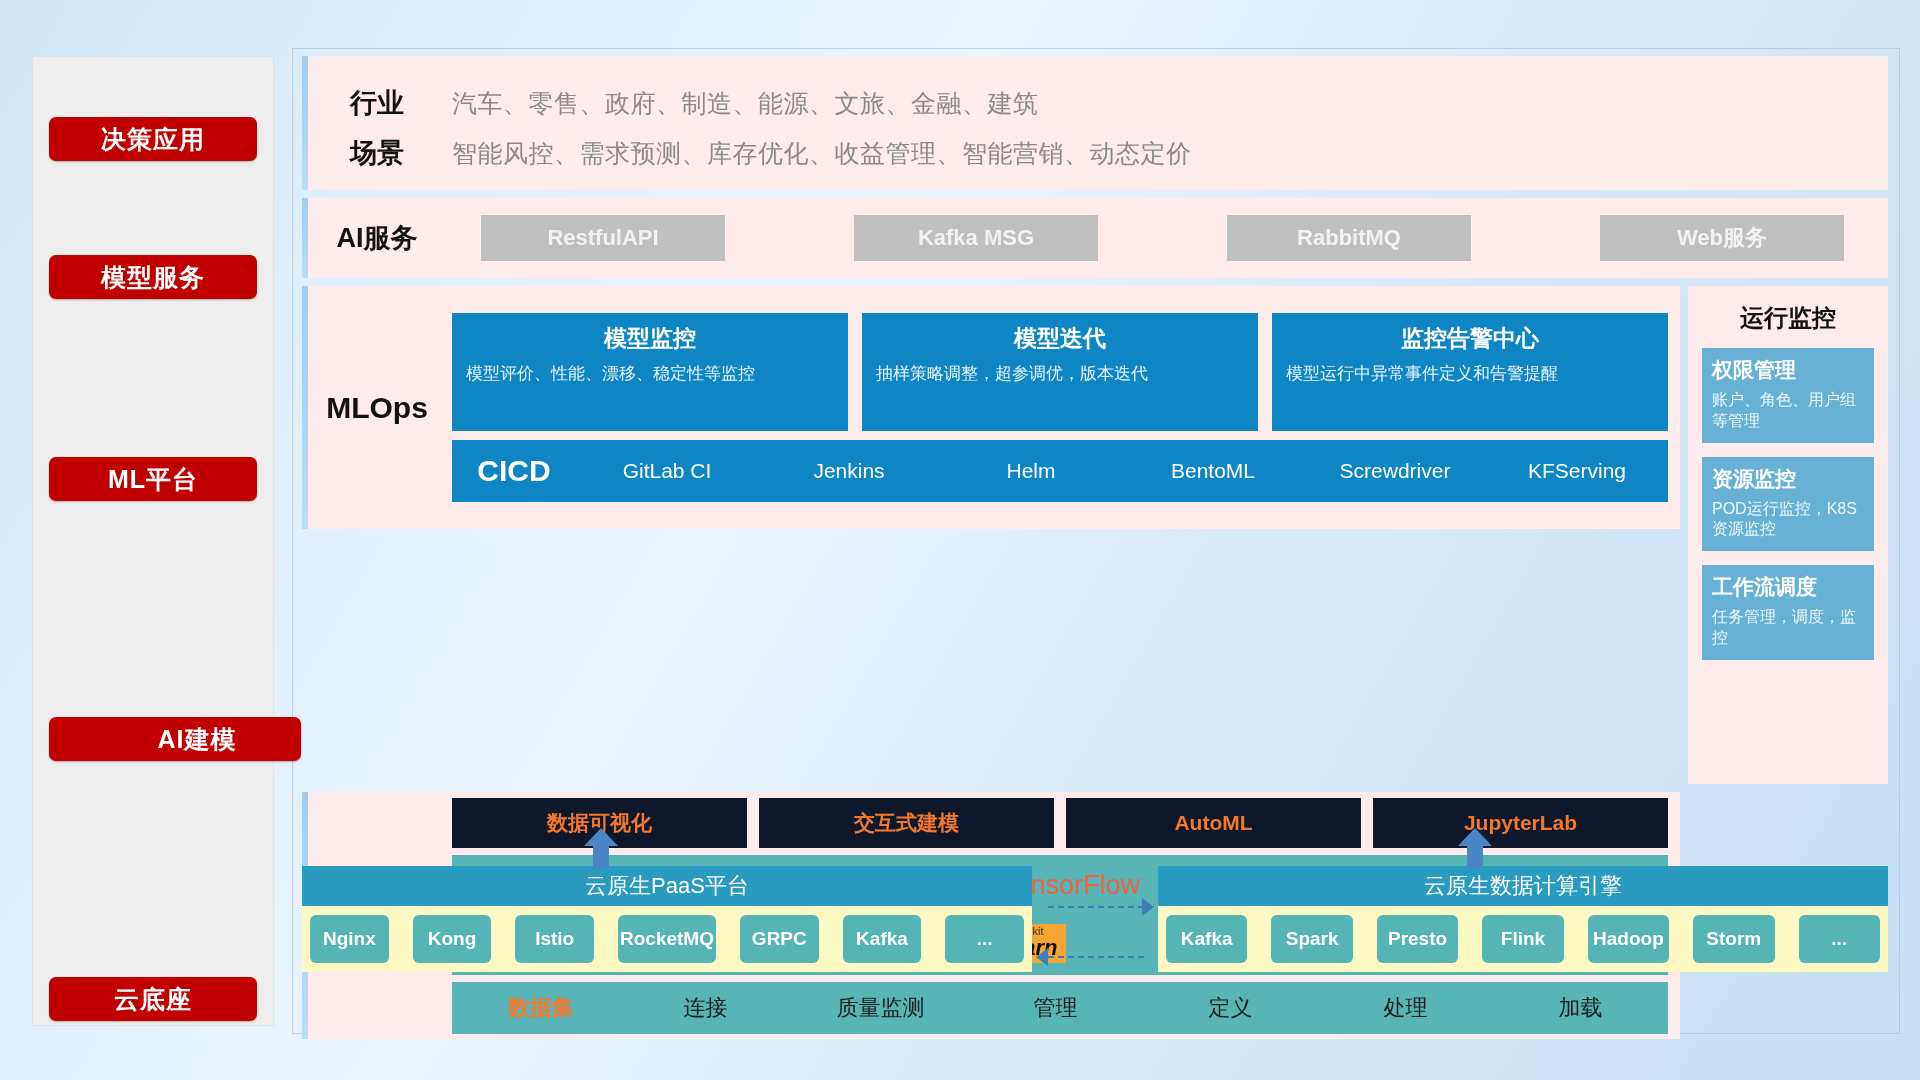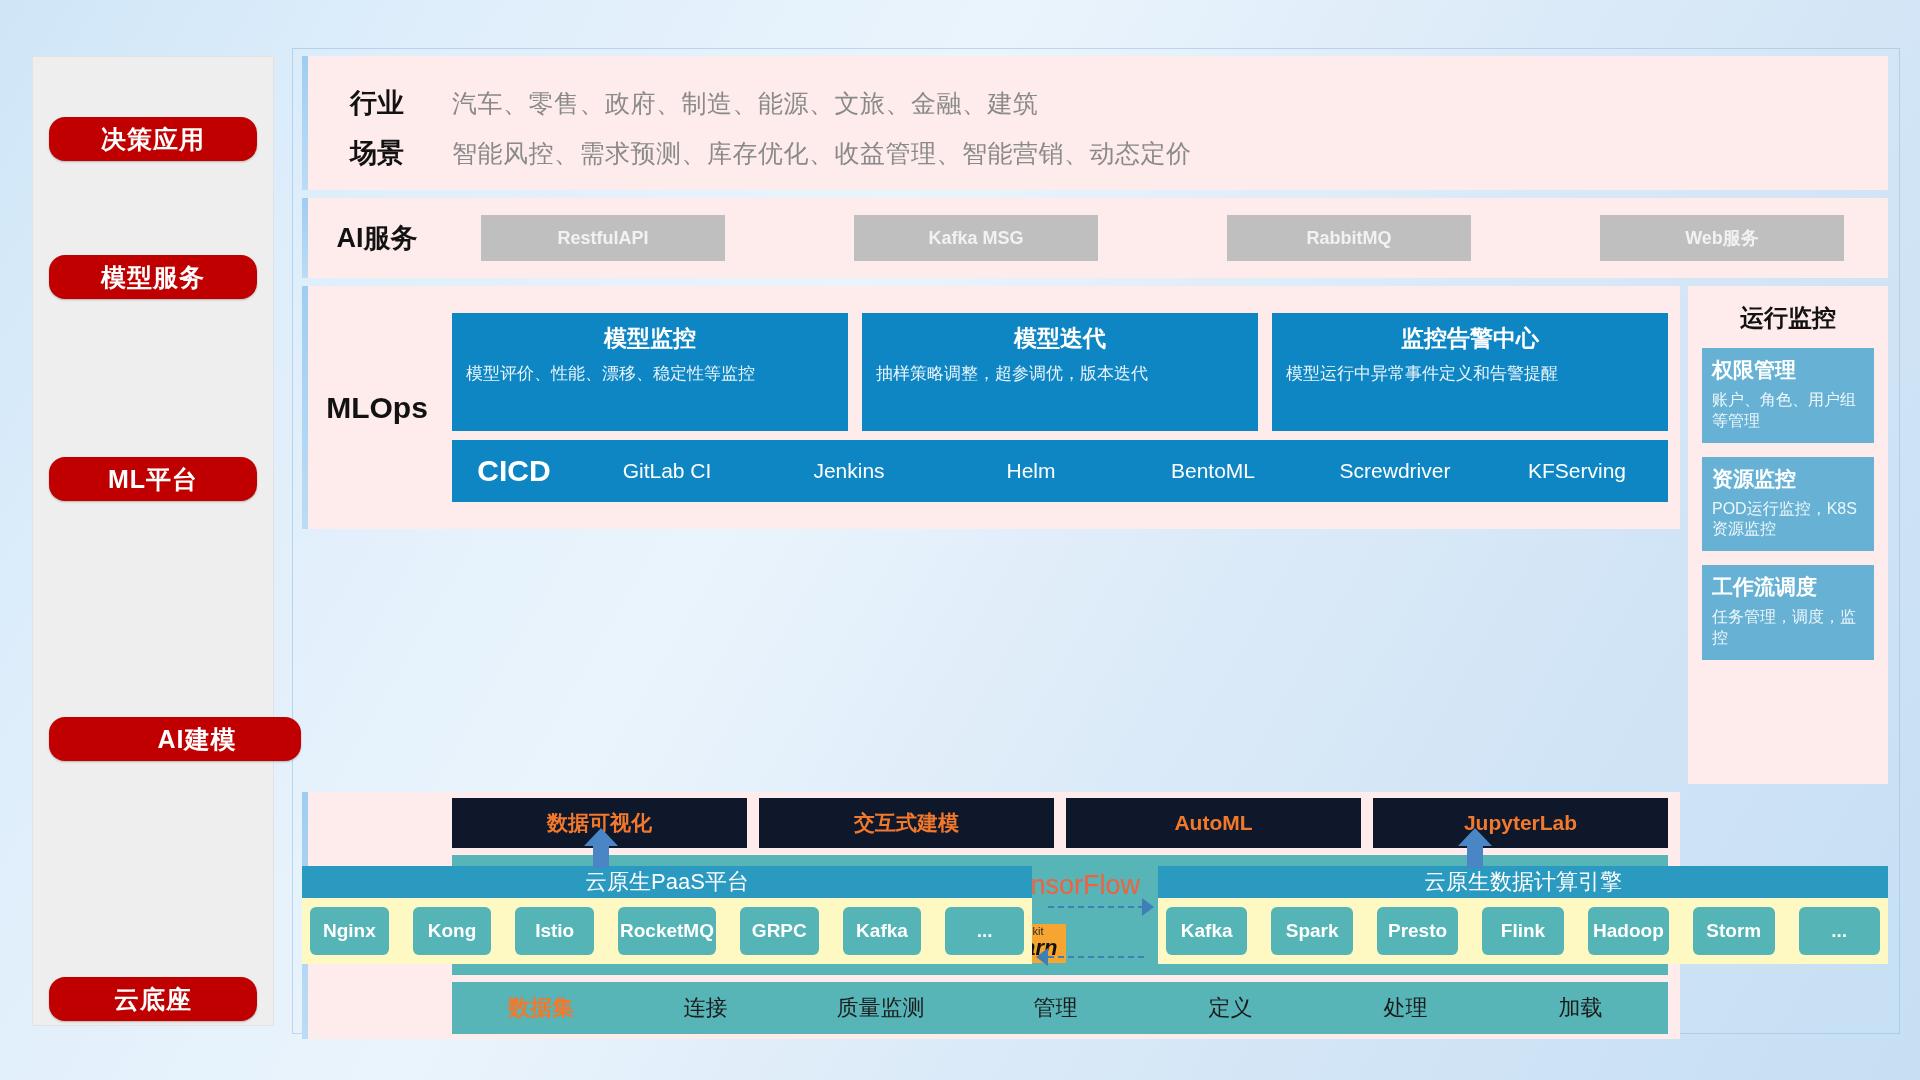--- a/index.html
+++ b/index.html
@@ -11,21 +11,21 @@
     position:relative;
   }
 
   
   .rail{
     position:absolute;left:32px;top:56px;width:240px;height:968px;
     background:#eeeeee;border:1px solid #e2e2e2;
   }
   .rail-btn{
     position:absolute;left:16px;width:208px;height:44px;
-    background:#c00000;border-radius:16px;
+    background:#c00000;border-radius:7px;
     color:#fff;font-size:25px;font-weight:bold;
     display:flex;align-items:center;justify-content:center;
     letter-spacing:1px;
     box-shadow:0 1px 2px rgba(0,0,0,.25);
   }
   .rail-btn.b0{top:60px;}
   .rail-btn.b1{top:198px;}
   .rail-btn.b2{top:400px;}
   .rail-btn.b3{top:660px;padding-left:44px;}
   .rail-btn.b4{top:920px;}
@@ -56,21 +56,21 @@
   
   .band2{height:80px;display:flex;align-items:center;}
   .b2-key{
     width:150px;text-align:center;flex:none;
     font-size:27px;font-weight:bold;color:#121212;
   }
   .b2-chips{flex:1;display:flex;gap:100px;padding-right:44px;}
   .chip-gray{
     flex:1;height:46px;background:#bfbfbf;
     display:flex;align-items:center;justify-content:center;
-    color:#f2f2f2;font-size:18px;font-weight:bold;margin-left:29px;
+    color:#f2f2f2;font-size:22px;font-weight:bold;margin-left:29px;
   }
 
   
   .row3{display:flex;gap:8px;margin-bottom:8px;}
   .band3{flex:1;height:243px;display:flex;align-items:center;position:relative;}
   .b3-key{
     width:150px;flex:none;text-align:center;
     font-size:30px;font-weight:bold;color:#121212;
   }
   .b3-body{flex:1;padding-right:12px;}
@@ -148,21 +148,21 @@
   .ds-item{flex:1;text-align:center;color:#1b1b1b;font-size:22px;}
 
   
   .bottom{
     position:absolute;left:302px;top:866px;width:1586px;height:160px;
     display:flex;gap:0;
   }
   .cloudgroup{width:730px;position:relative;}
   .cloudgroup.right{margin-left:126px;width:730px;}
   .cloud-head{
-    height:32px;background:#2a9ac0;color:#fff;
+    height:40px;background:#2a9ac0;color:#fff;
     display:flex;align-items:center;justify-content:center;
     font-size:22px;
   }
   .cloud-body{
     background:#fef9c3;padding:9px 8px;display:flex;gap:24px;
   }
   .cloud-chip{
     flex:1;height:48px;background:#54b4b6;border-radius:6px;
     display:flex;align-items:center;justify-content:center;
     color:#fff;font-size:19px;font-weight:bold;text-align:center;

